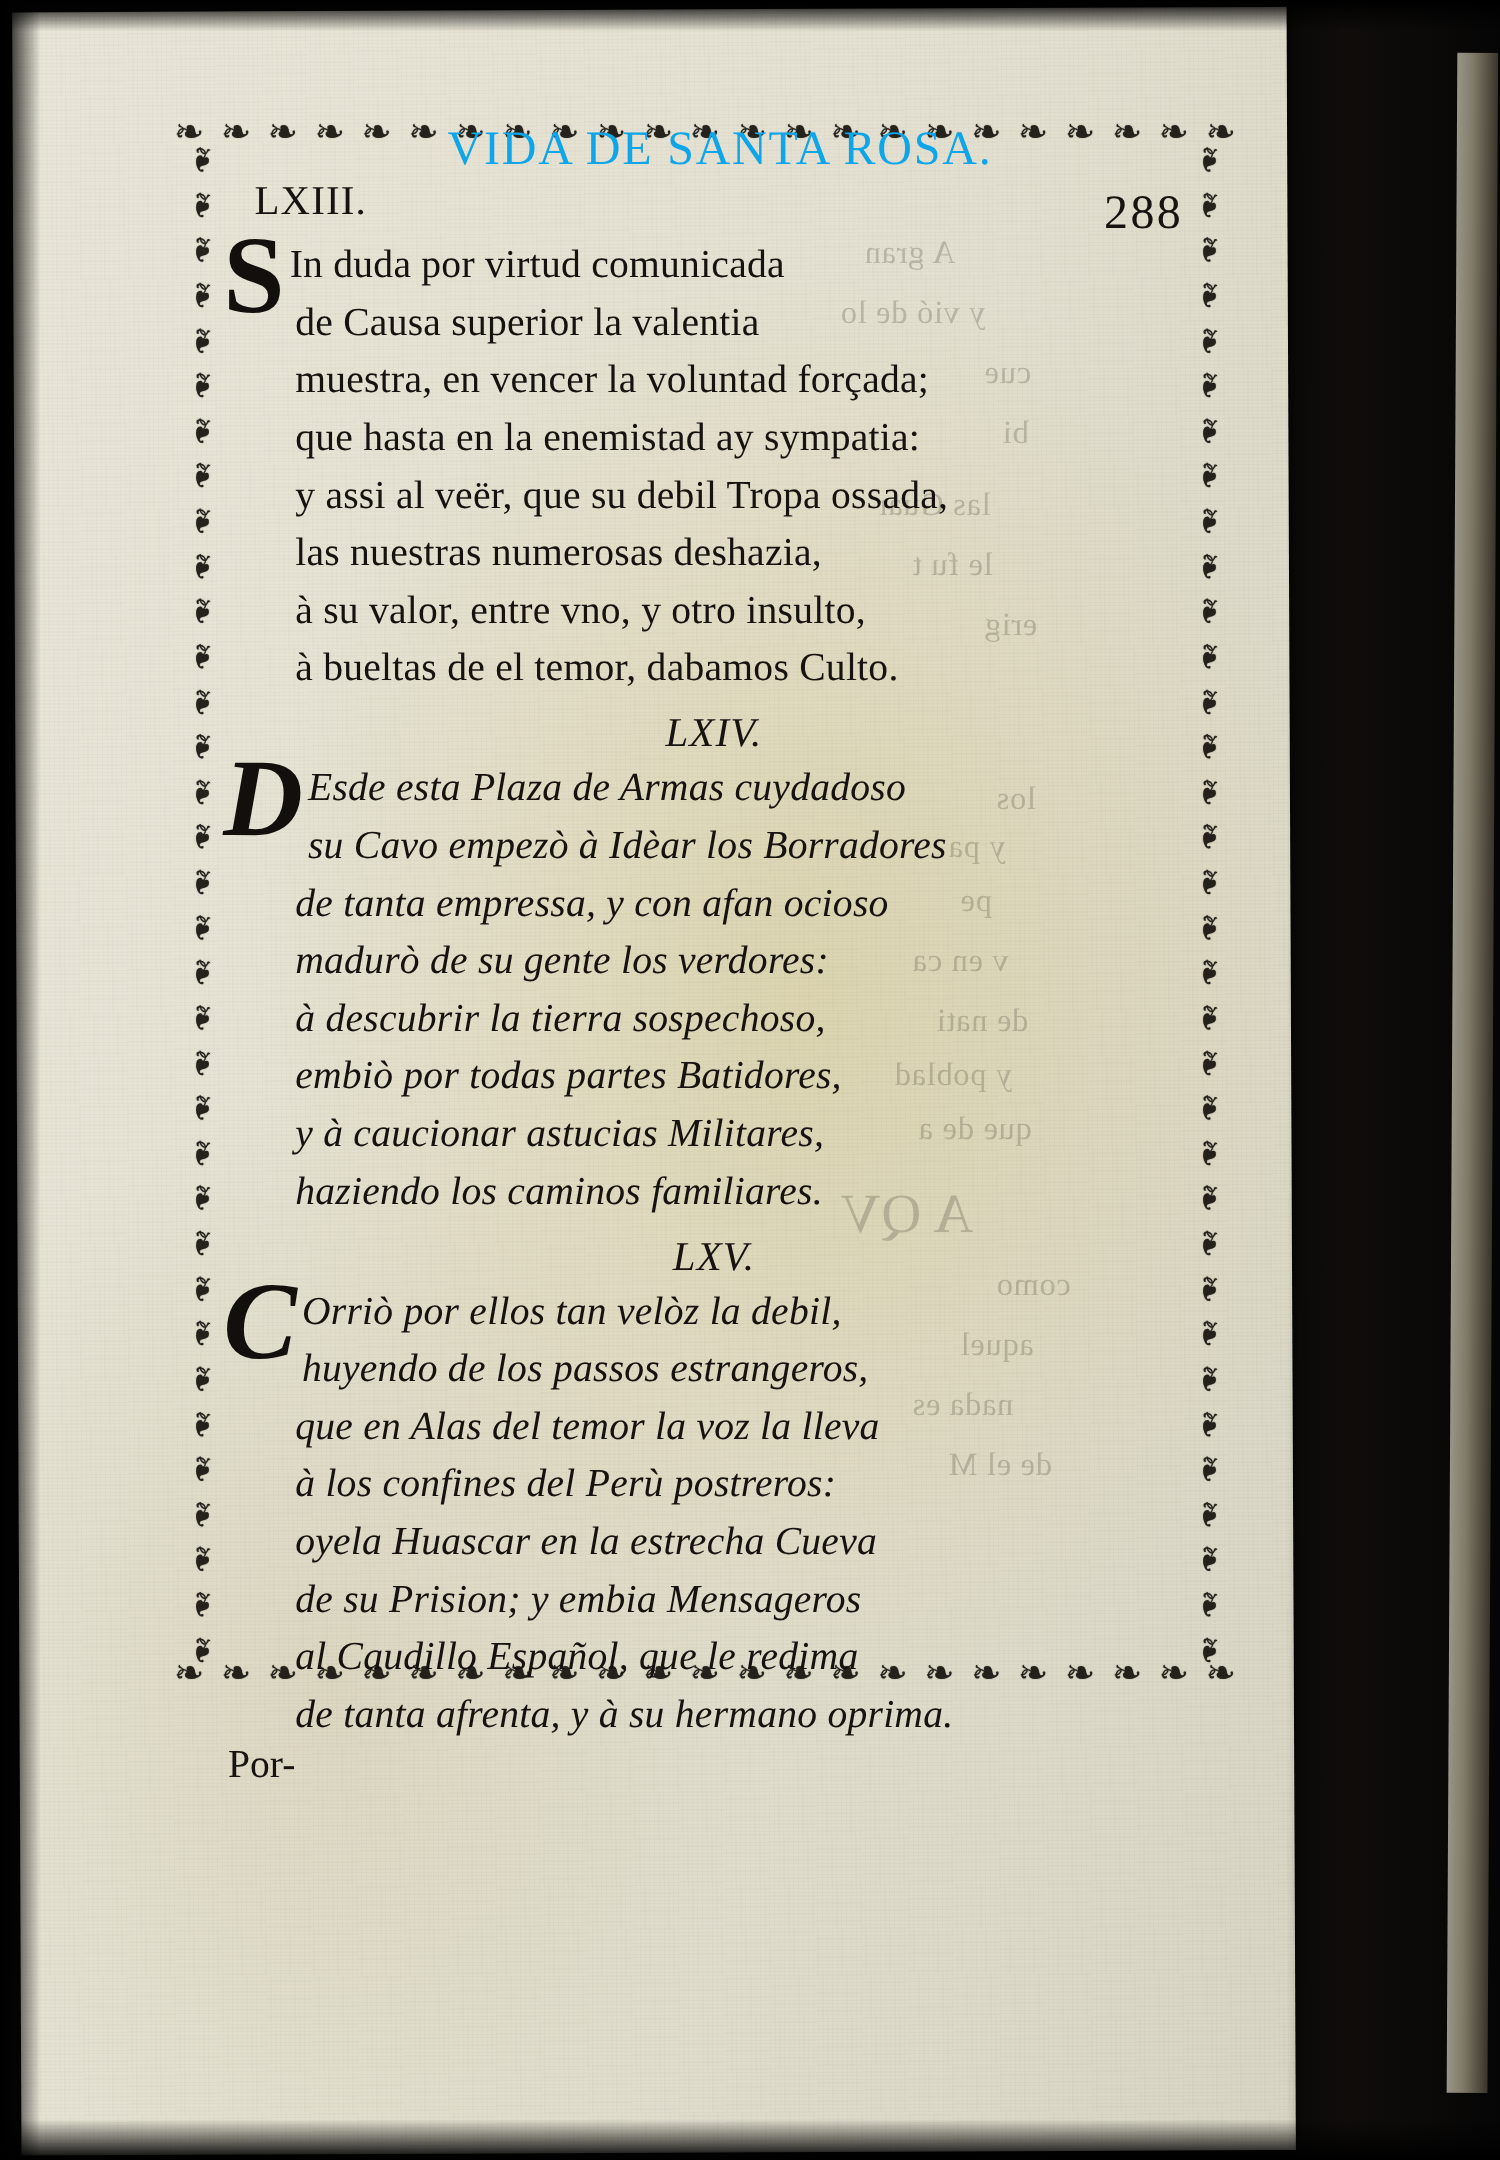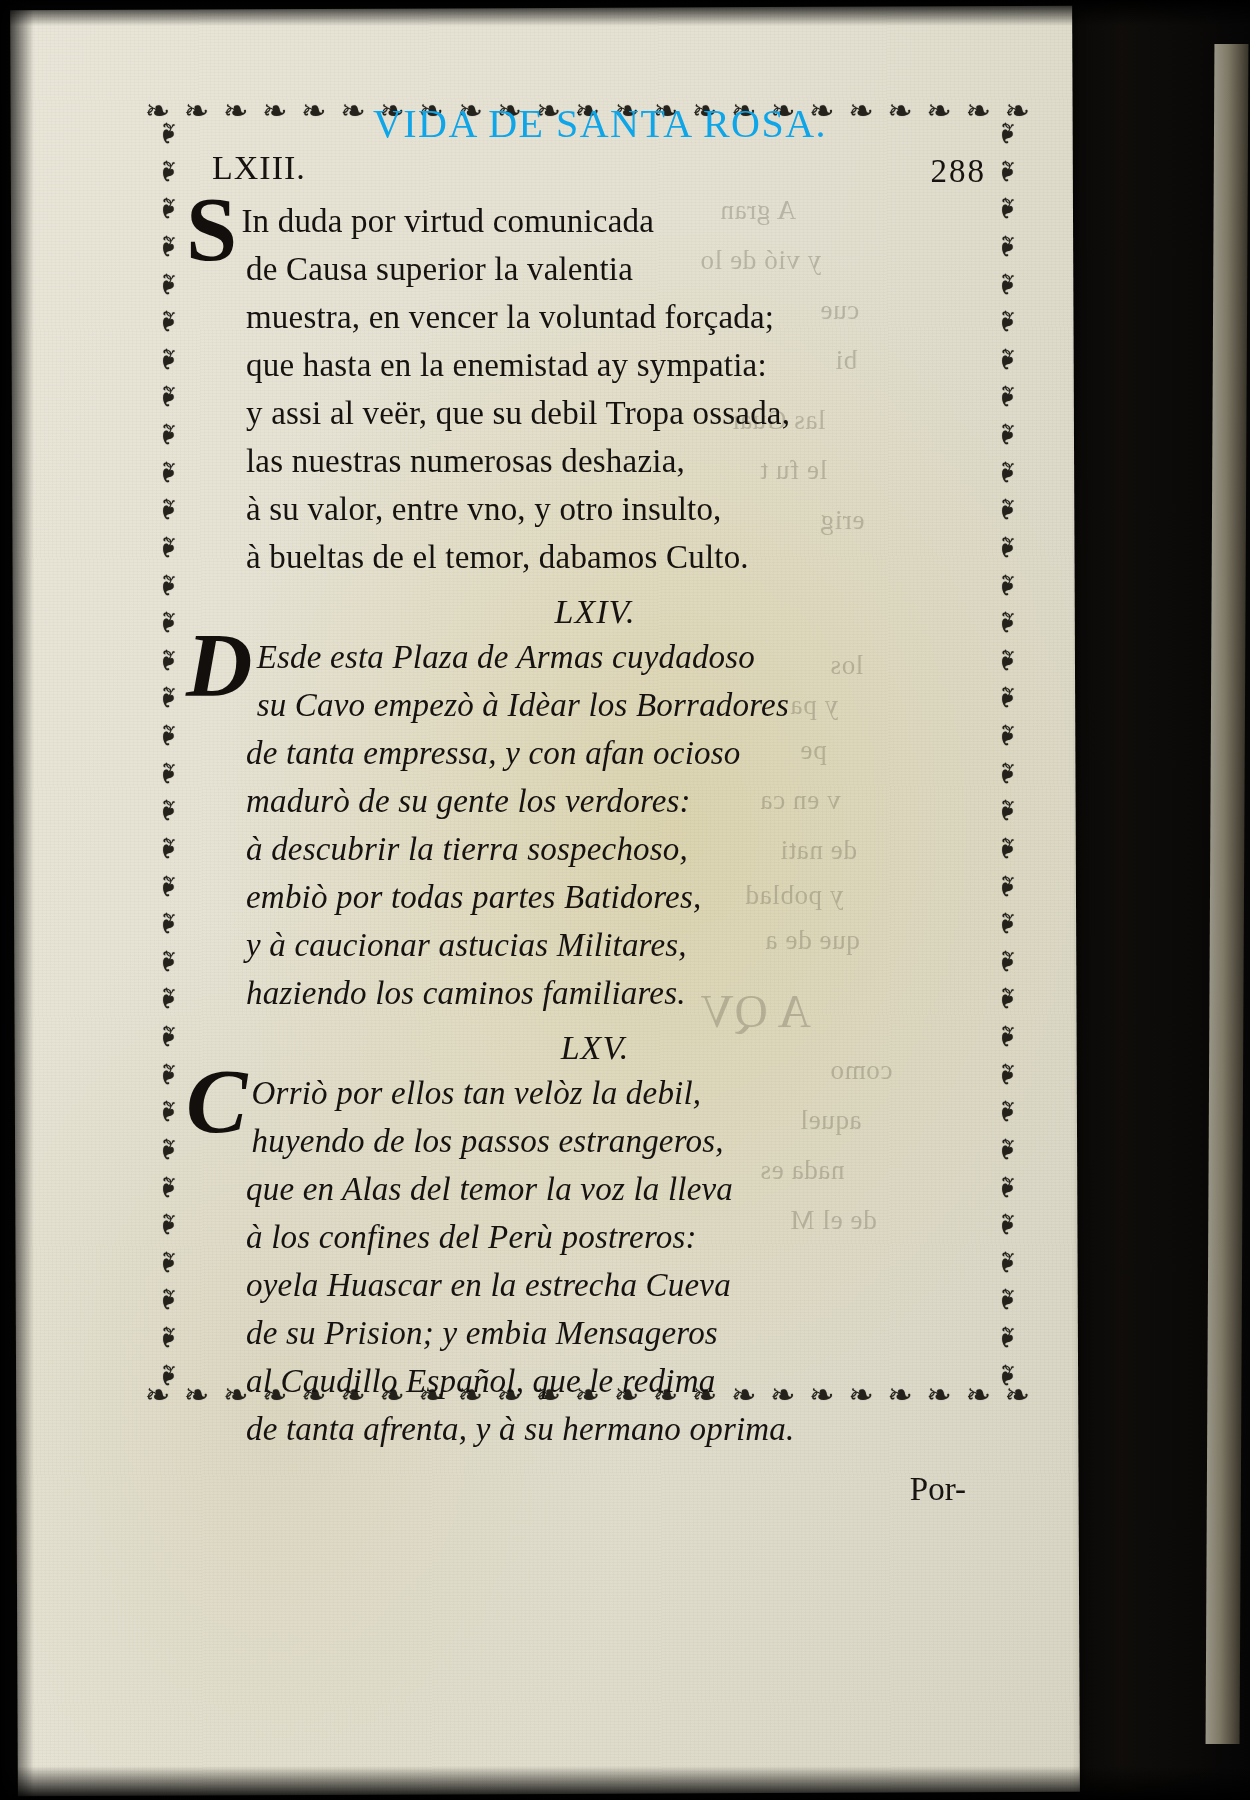--- a/index.html
+++ b/index.html
@@ -153,21 +153,21 @@
     left: 0; right: 0;
     text-align: left;
     font-size: 34px;
     letter-spacing: 1px;
     padding-left: 22px;
   }
   .folio {
     position: absolute;
     right: -6px;
     top: 4px;
-    font-size: 33px;
+    font-size: 40px;
     letter-spacing: 2px;
   }
   .stanza {
     position: relative;
     margin-top: 2px;
   }
   .stanza + .stanza { margin-top: 12px; font-style: italic; }
   .stanza-head {
     text-align: center;
     font-size: 34px;
@@ -193,23 +193,21 @@
   .dropcap {
     float: left;
     font-size: 92px;
     line-height: 76px;
     margin: -6px 4px 0 -4px;
     font-family: "Liberation Serif", serif;
     font-weight: 700;
     color: #120f0c;
   }
   .catchword {
-    text-align: right;
     font-size: 33px;
-    margin-top: 18px;
     padding-right: 14px;
   }
 </style>
 </head>
 <body>
 
 <div id="scan">
 
   <div id="leaf"></div>
 

